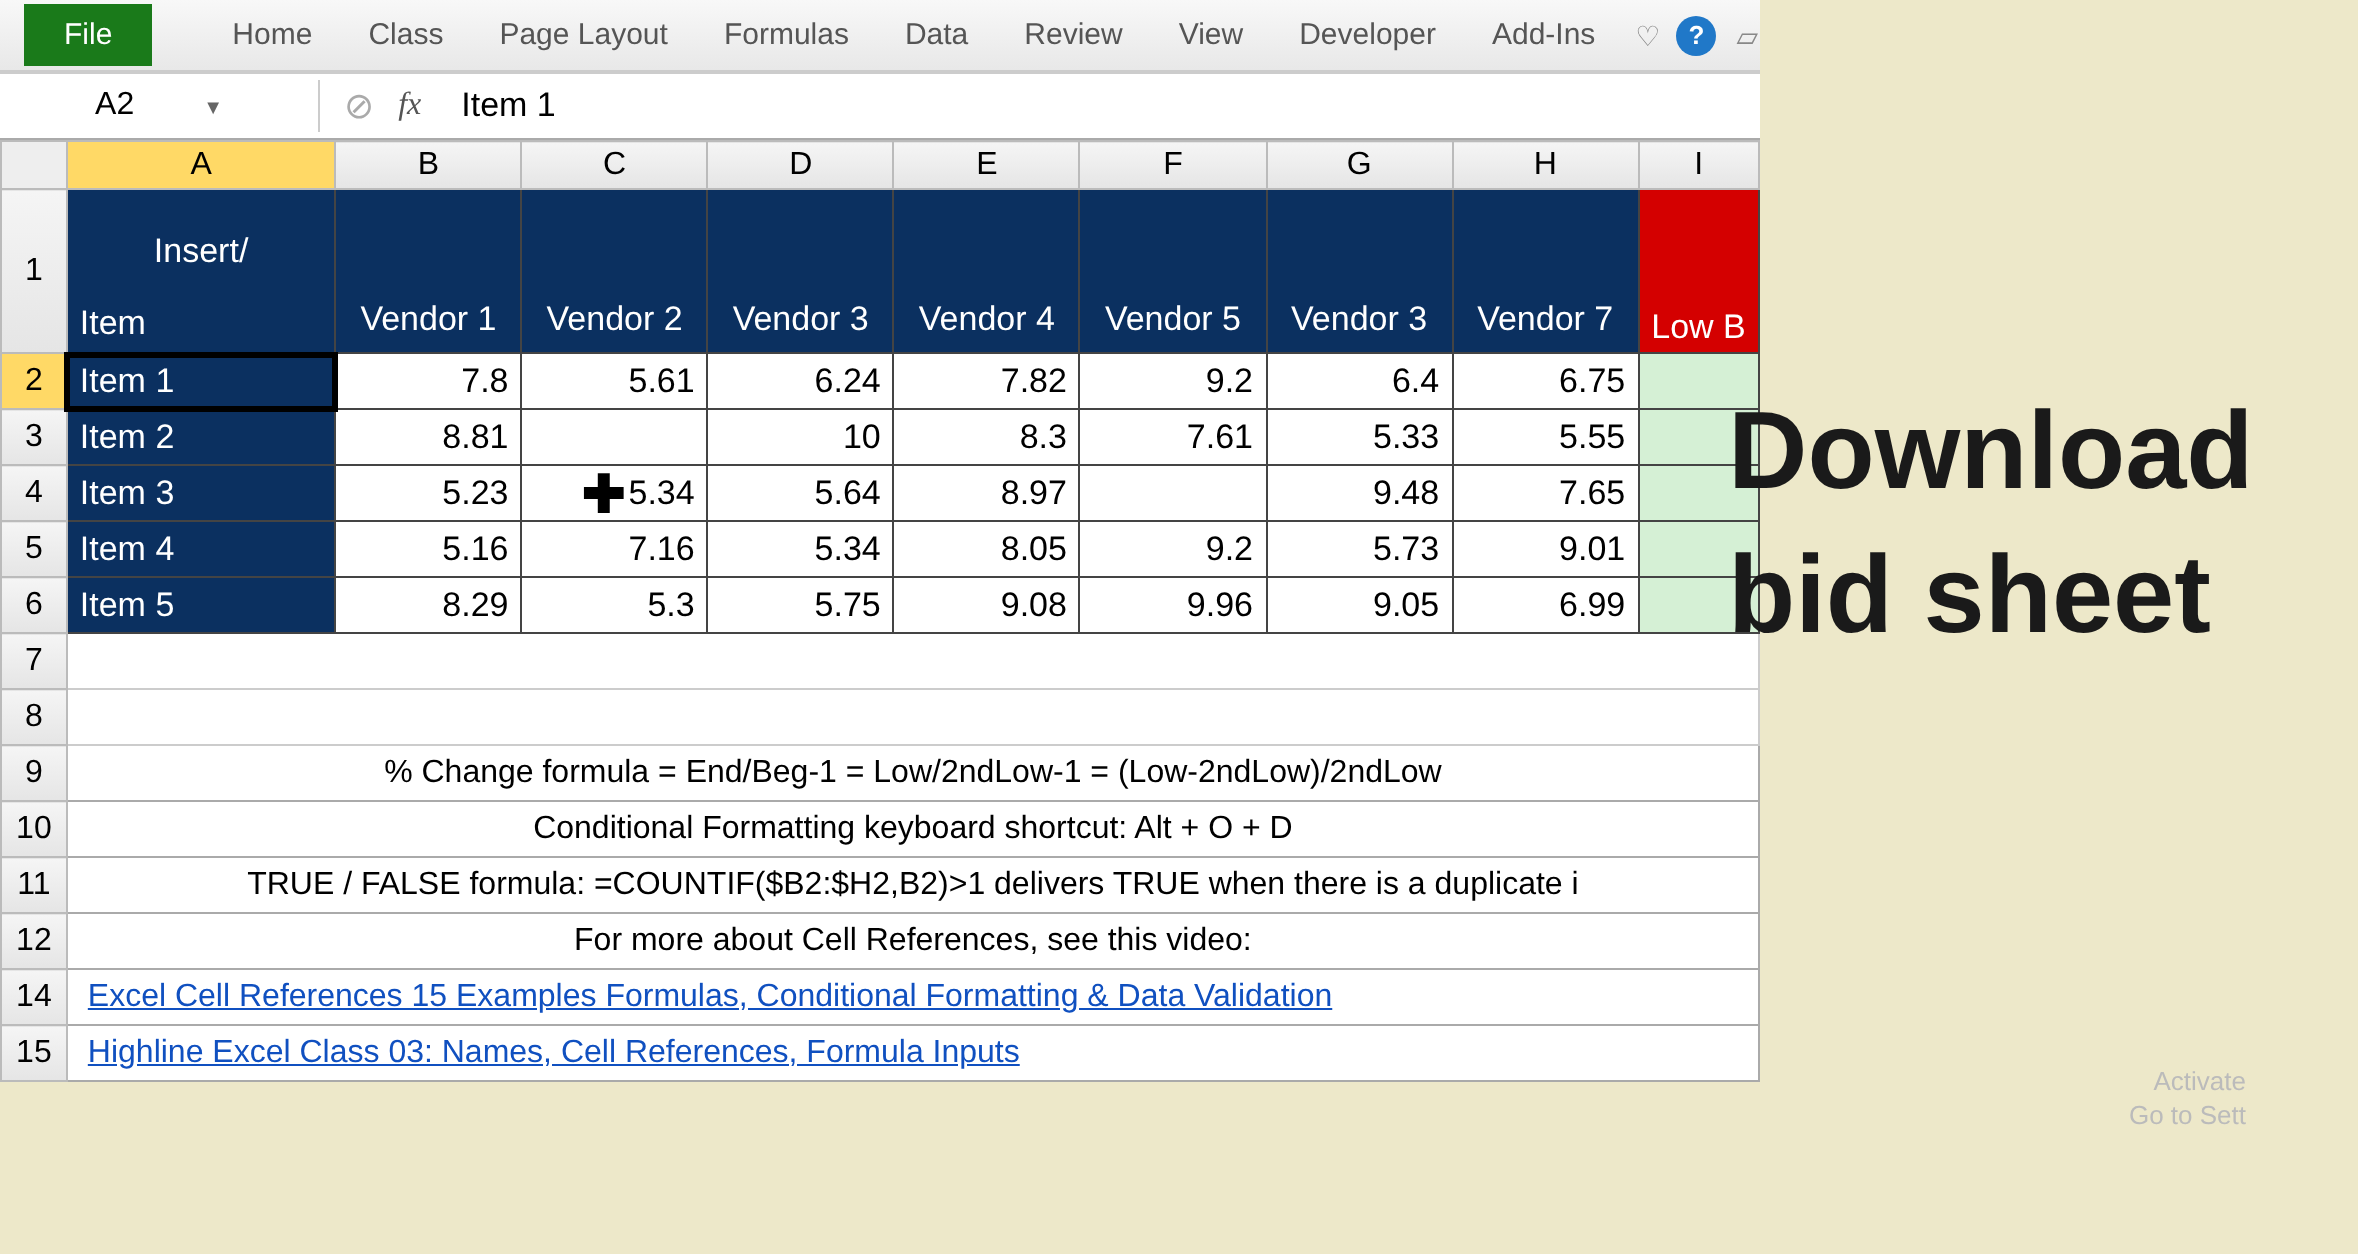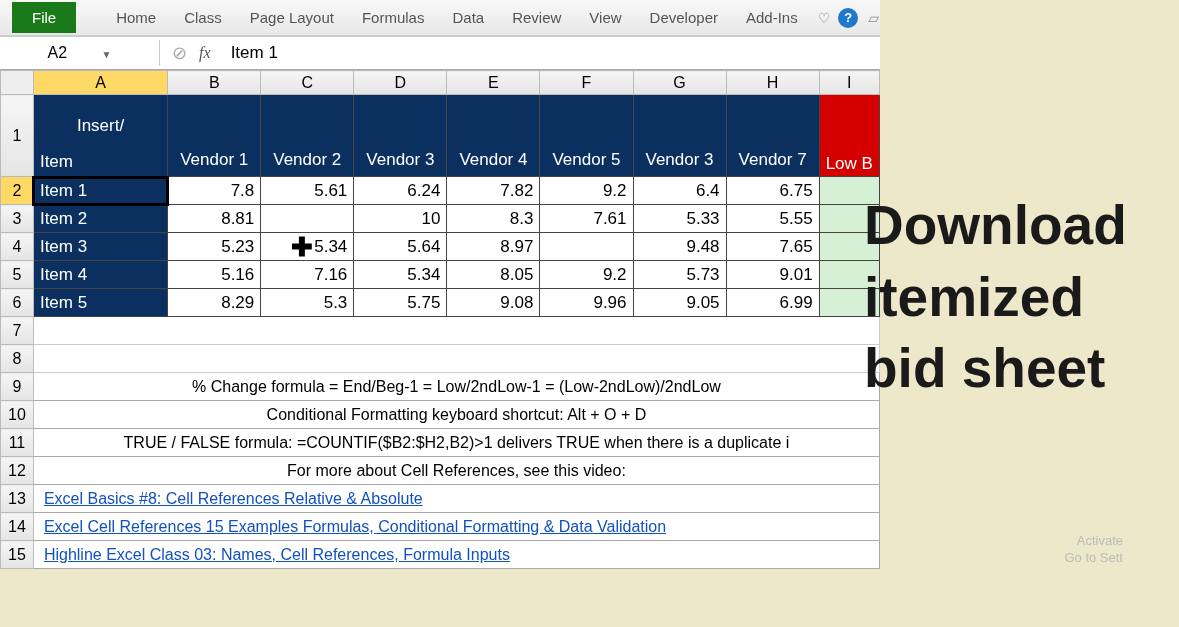--- a/index.html
+++ b/index.html
@@ -199,39 +199,34 @@
     <tr class="note-row">
           <th class="row-hdr">11</th>
           <td colspan="9" style="text-align:center">TRUE / FALSE formula: =COUNTIF($B2:$H2,B2)&gt;1 delivers TRUE when there is a duplicate i</td>
         </tr>
     <tr class="note-row">
           <th class="row-hdr">12</th>
           <td colspan="9" style="text-align:center">For more about Cell References, see this video:</td>
         </tr>
 
     <tr class="link-row">
-          <th class="row-hdr">13</th>
-          <td colspan="9"><a>Excel Basics #8: Cell References Relative &amp; Absolute</a></td>
-        </tr>
-    <tr class="link-row">
           <th class="row-hdr">14</th>
           <td colspan="9"><a>Excel Cell References 15 Examples Formulas, Conditional Formatting &amp; Data Validation</a></td>
         </tr>
     <tr class="link-row">
           <th class="row-hdr">15</th>
           <td colspan="9"><a>Highline Excel Class 03: Names, Cell References, Formula Inputs</a></td>
         </tr>
   </tbody>
     </table>
 </div>
 
 <div class="cursor-plus">✚</div>
 
 <div class="overlay-title">
   <div>Download</div>
-  <div>itemized</div>
   <div>bid sheet</div>
 </div>
 
 <div class="watermark">
   <div>Activate</div>
   <div>Go to Sett</div>
 </div>
 
 </body></html>

